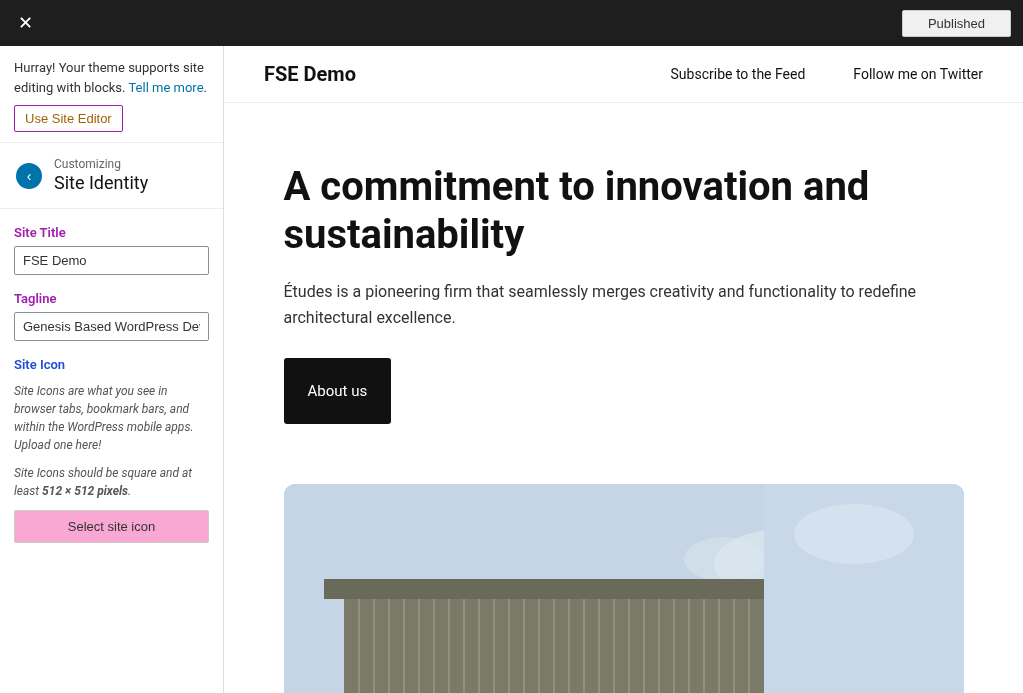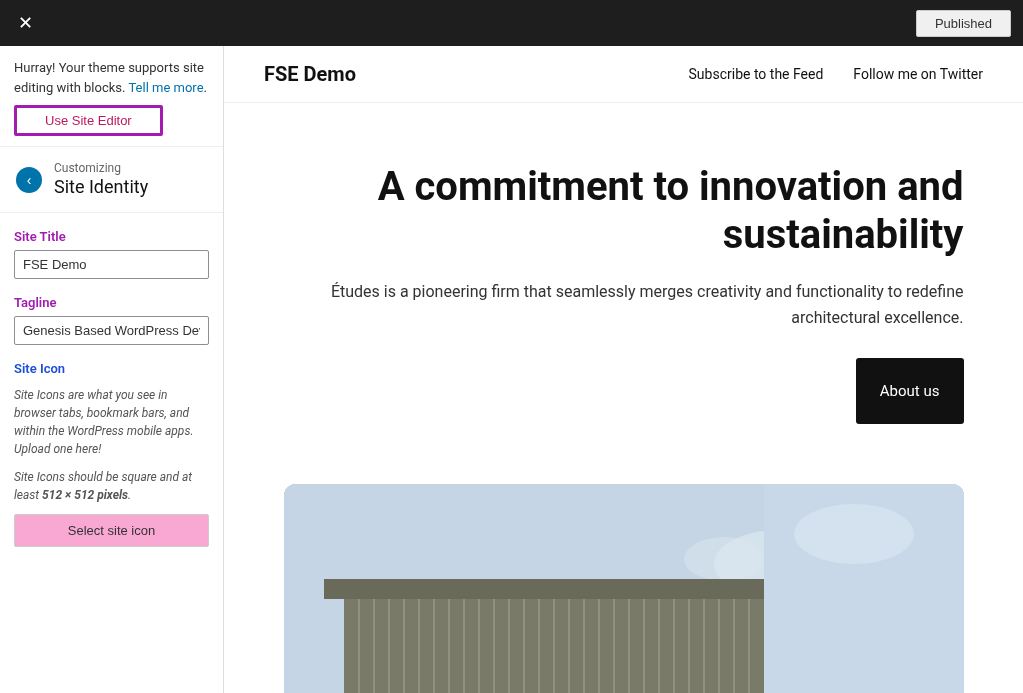--- a/index.html
+++ b/index.html
@@ -21,21 +21,21 @@
       color: #fff;
       font-size: 18px;
       cursor: pointer;
       padding: 4px 6px;
       line-height: 1;
     }
     #top-bar .published-btn {
       margin-left: auto;
       background: #f0f0f0;
       border: 1px solid #ccc;
-      padding: 5px 18px;
+      padding: 5px 25px;
       font-size: 13px;
       cursor: pointer;
       border-radius: 2px;
       color: #333;
     }
 
     
     #main {
       display: flex;
       flex: 1;
@@ -62,23 +62,23 @@
       color: #333;
       line-height: 1.5;
     }
     .notice-box .tell-more-link {
       color: #0073aa;
       text-decoration: none;
     }
     .use-site-editor-btn {
       display: inline-block;
       margin-top: 8px;
-      padding: 5px 28px;
-      border: 3px solid #a21caf;
-      color: #be185d;
+      padding: 5px 10px;
+      border: 1px solid #a21caf;
+      color: #a16207;
       font-size: 13px;
       cursor: pointer;
       background: #fff;
       border-radius: 2px;
     }
 
     
     .customizing-section {
       display: flex;
       align-items: center;
@@ -189,31 +189,31 @@
     }
     .site-logo {
       font-size: 20px;
       font-weight: 700;
       color: #111;
       flex-shrink: 0;
     }
     .site-nav {
       margin-left: auto;
       display: flex;
-      gap: 30px;
+      gap: 48px;
     }
     .site-nav a {
       font-size: 14px;
       color: #111;
       text-decoration: none;
     }
 
     
     .hero {
-      text-align: right;
+      text-align: left;
       padding: 60px 40px 40px;
       max-width: 760px;
       margin: 0 auto;
     }
     .hero-title {
       font-size: 40px;
       font-weight: 700;
       color: #111;
       line-height: 1.2;
       margin-bottom: 20px;

